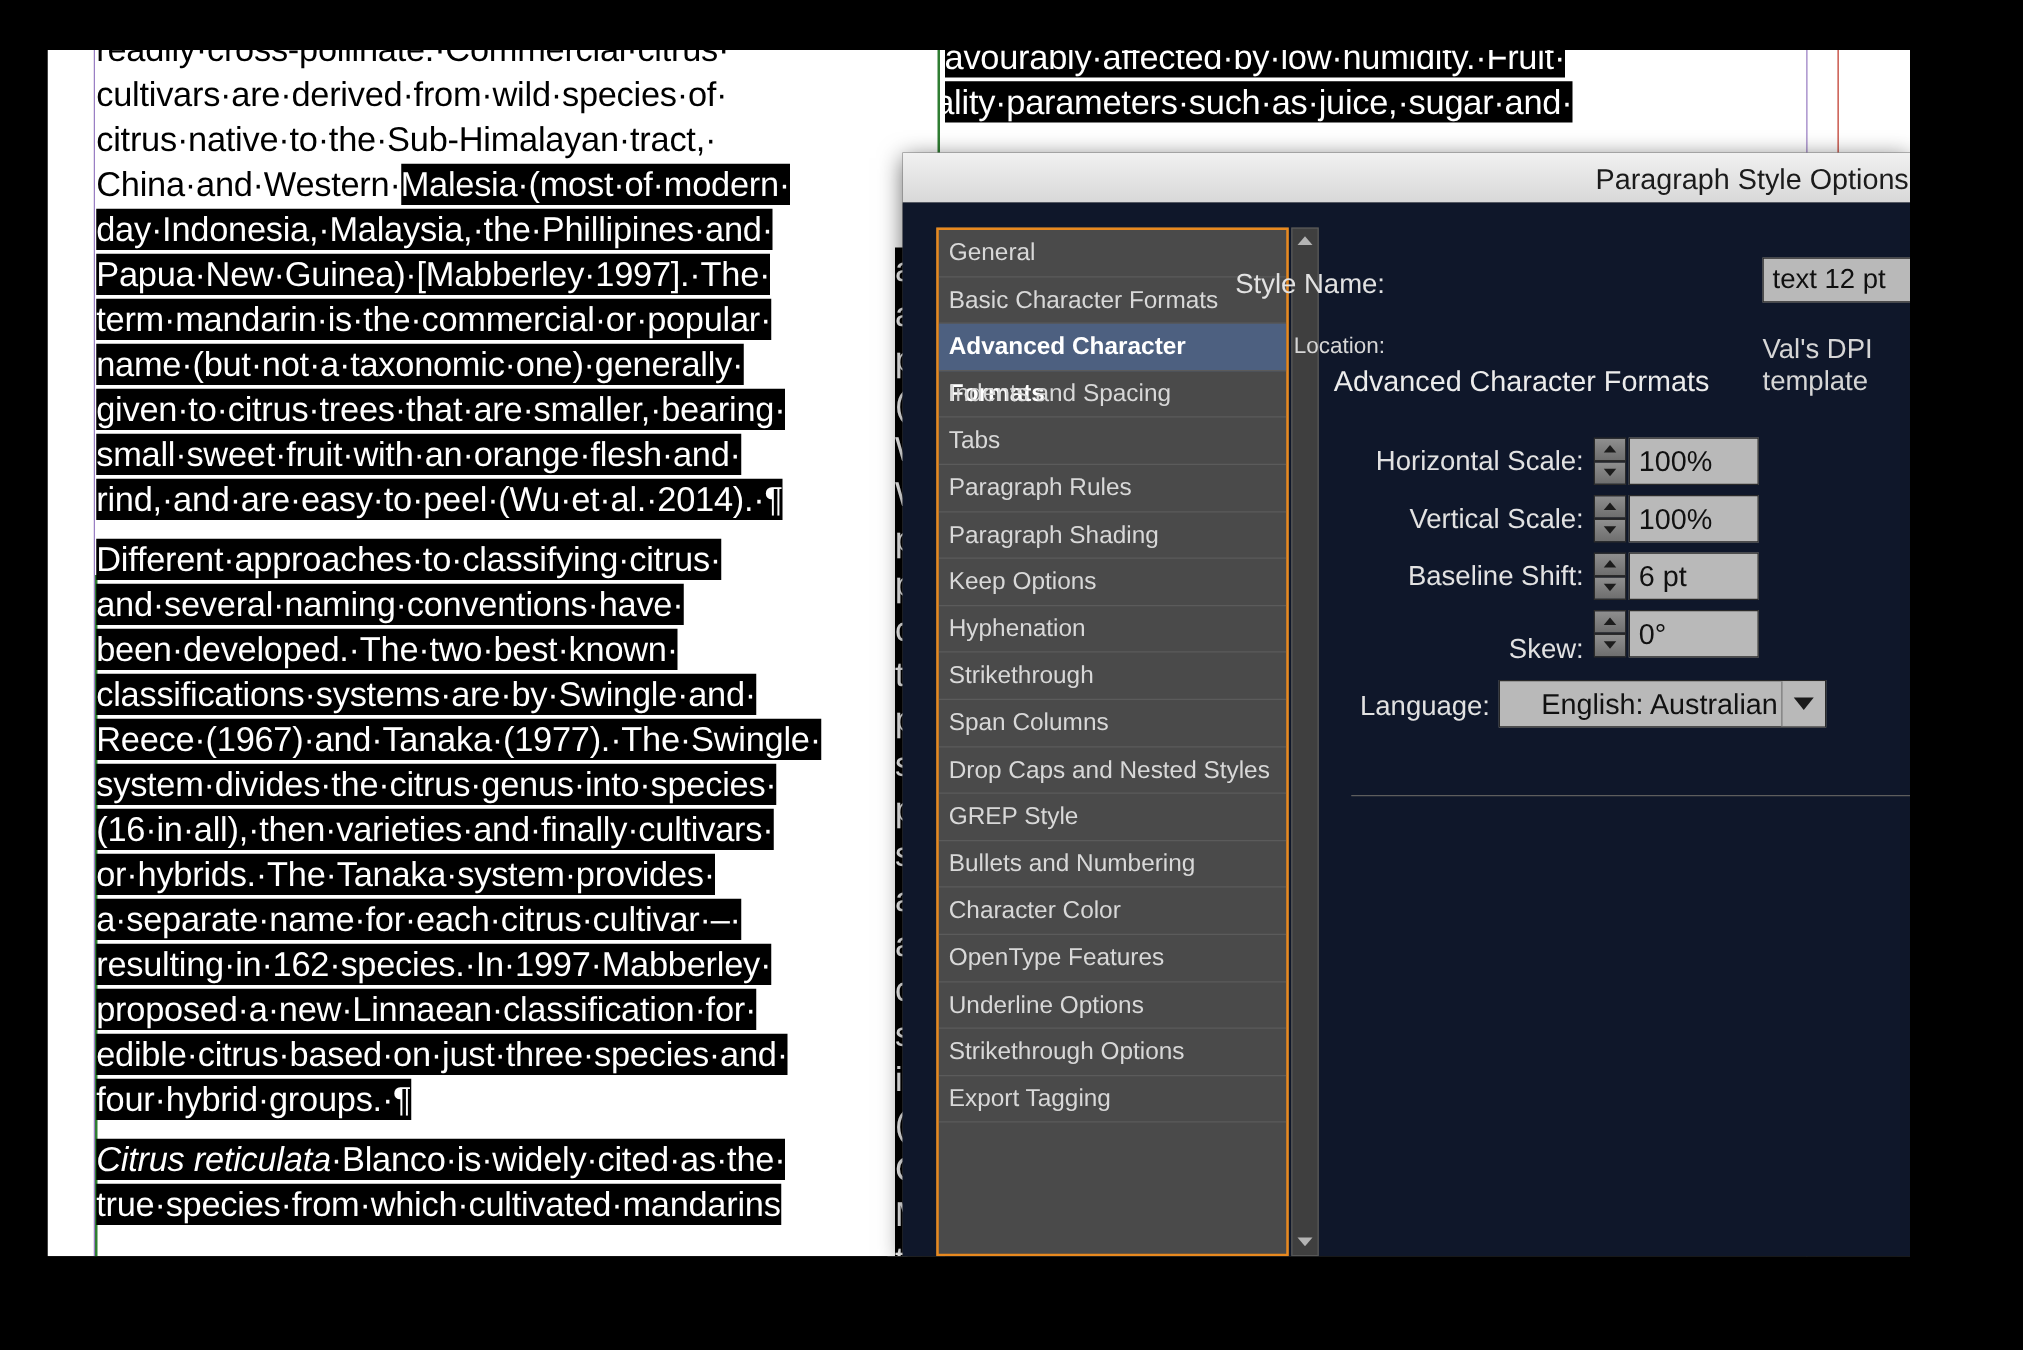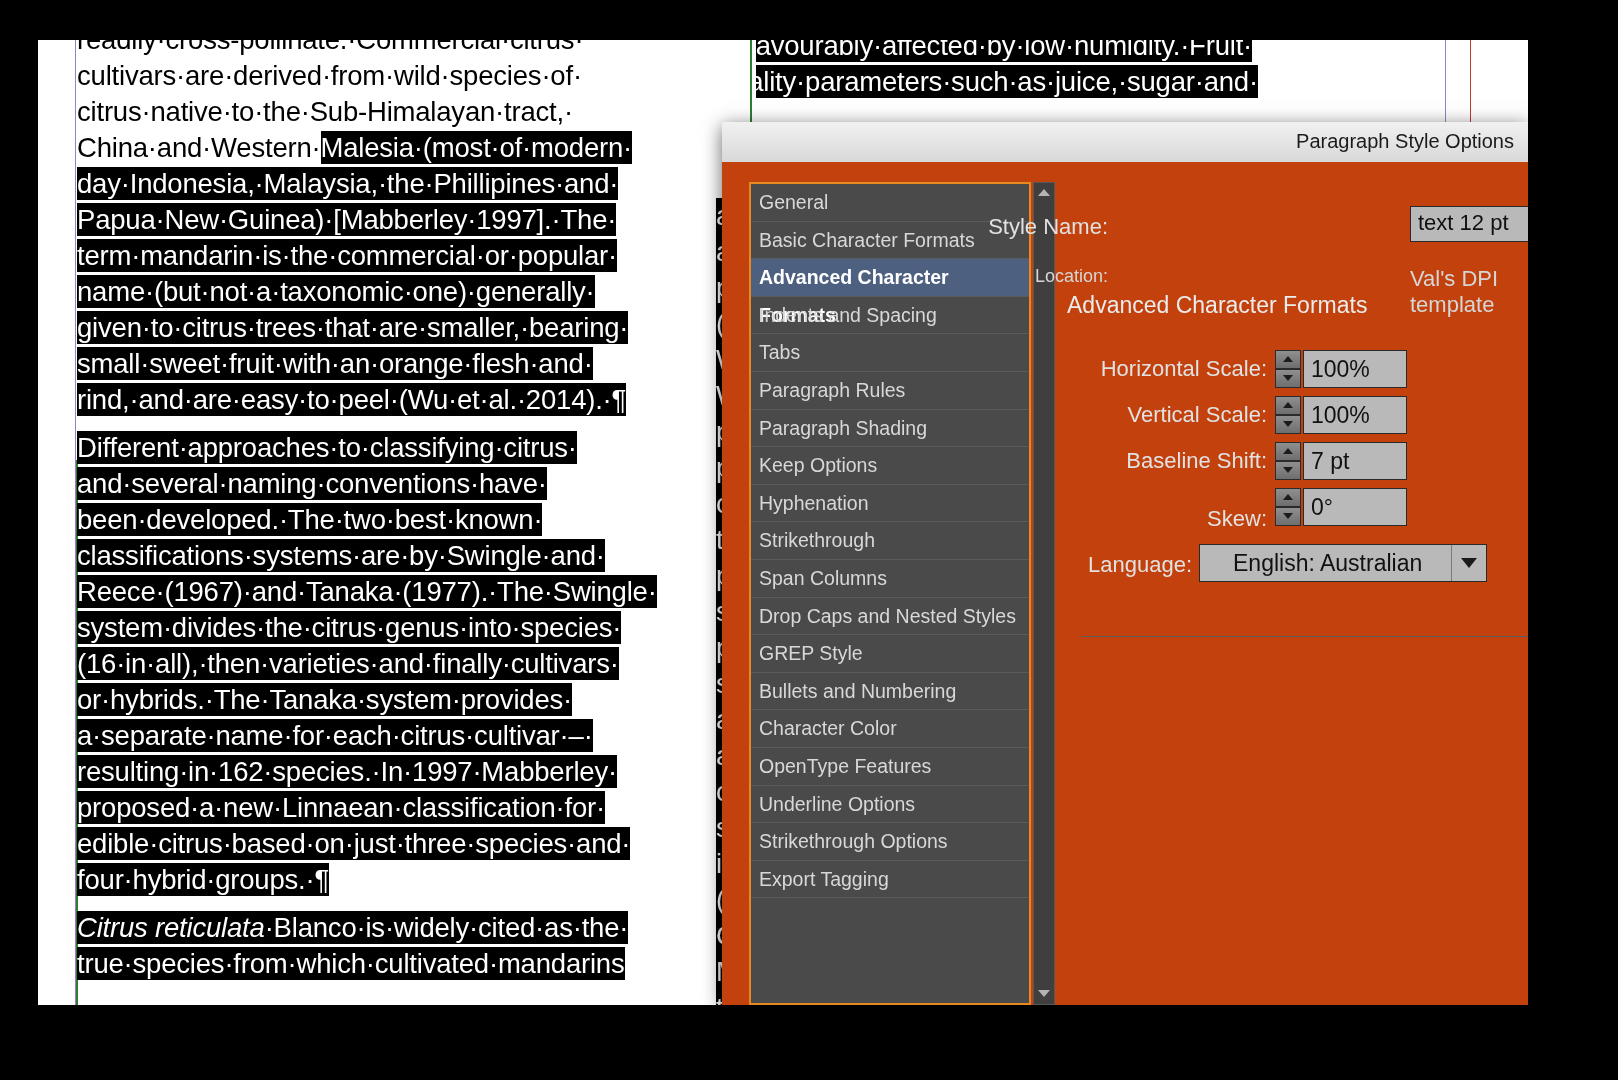--- a/index.html
+++ b/index.html
@@ -30,23 +30,23 @@
 
   
   #strip{position:absolute;left:672px;top:0;width:46px;height:965px;background:#fff;overflow:hidden;}
   #strip .txt{font-size:27.5px;line-height:36px;}
 
   
   #dialog{position:absolute;left:722px;top:122px;width:806px;height:883px;
           background:#464646;box-shadow:0 4px 18px rgba(0,0,0,.6);overflow:hidden;}
   #titlebar{height:40px;background:linear-gradient(#f1f1f1,#d8d8d8);
             border-bottom:1px solid #a9a9a9;position:relative;}
-  #titlebar .title{position:absolute;right:14px;top:8px;font-size:20px;color:#1b1b1b;}
-
-  #dlg-body{position:absolute;left:0;top:40px;right:0;bottom:0;background:#c2410c;}
+  #titlebar .title{position:absolute;right:1px;top:8px;font-size:23px;color:#1b1b1b;}
+
+  #dlg-body{position:absolute;left:0;top:40px;right:0;bottom:0;background:#0f172a;}
 
   
   #cat-list{position:absolute;left:27px;top:20px;width:282px;height:823px;
             background:#4a4a4a;border:2px solid #e8891f;box-sizing:border-box;overflow:hidden;}
   .cat{height:37.6px;line-height:37.6px;padding-left:8px;font-size:19.5px;color:#d8d8d8;
        border-bottom:1px solid #5b5b5b;box-sizing:border-box;}
   .cat.sel{background:#4d6080;color:#ffffff;font-weight:bold;}
   .cat.blank{border-bottom:none;}
 
   
@@ -193,37 +193,37 @@
             <div class="numfield" style="left: 236px; top: 234px;">100%</div>
             <div class="lbl-r" style="left: 0px; top: 286px; width: 200px;">Baseline Shift:</div>
             <div class="stepper" style="left: 208px; top: 280px;">
               <div class="up">
                 <span class="t"></span>
               </div>
               <div class="dn">
                 <span class="t"></span>
               </div>
             </div>
-            <div class="numfield" style="left: 236px; top: 280px;">7 pt</div>
+            <div class="numfield" style="left: 236px; top: 280px;">6 pt</div>
             <div class="lbl-r" style="left: 0px; top: 344px; width: 200px;">Skew:</div>
             <div class="stepper" style="left: 208px; top: 326px;">
               <div class="up">
                 <span class="t"></span>
               </div>
               <div class="dn">
                 <span class="t"></span>
               </div>
             </div>
             <div class="numfield" style="left: 236px; top: 326px;">0°</div>
           </div>
 
         <div class="hr" style="left:14px;top:474px;width:700px;"></div>
 
         <div class="lbl-r" style="left:0px;top:390px;width:125px;">Language:</div>
-        <div class="combo" style="left:132px;top:382px;width:288px;padding-left:33px;">
+        <div class="combo" style="left:132px;top:382px;width:262px;padding-left:33px;">
           <span>English: Australian</span>
           <div class="arrowbox">
               <div class="t"></div>
             </div>
         </div>
 
       </div>
     </div>
   </div>
 

